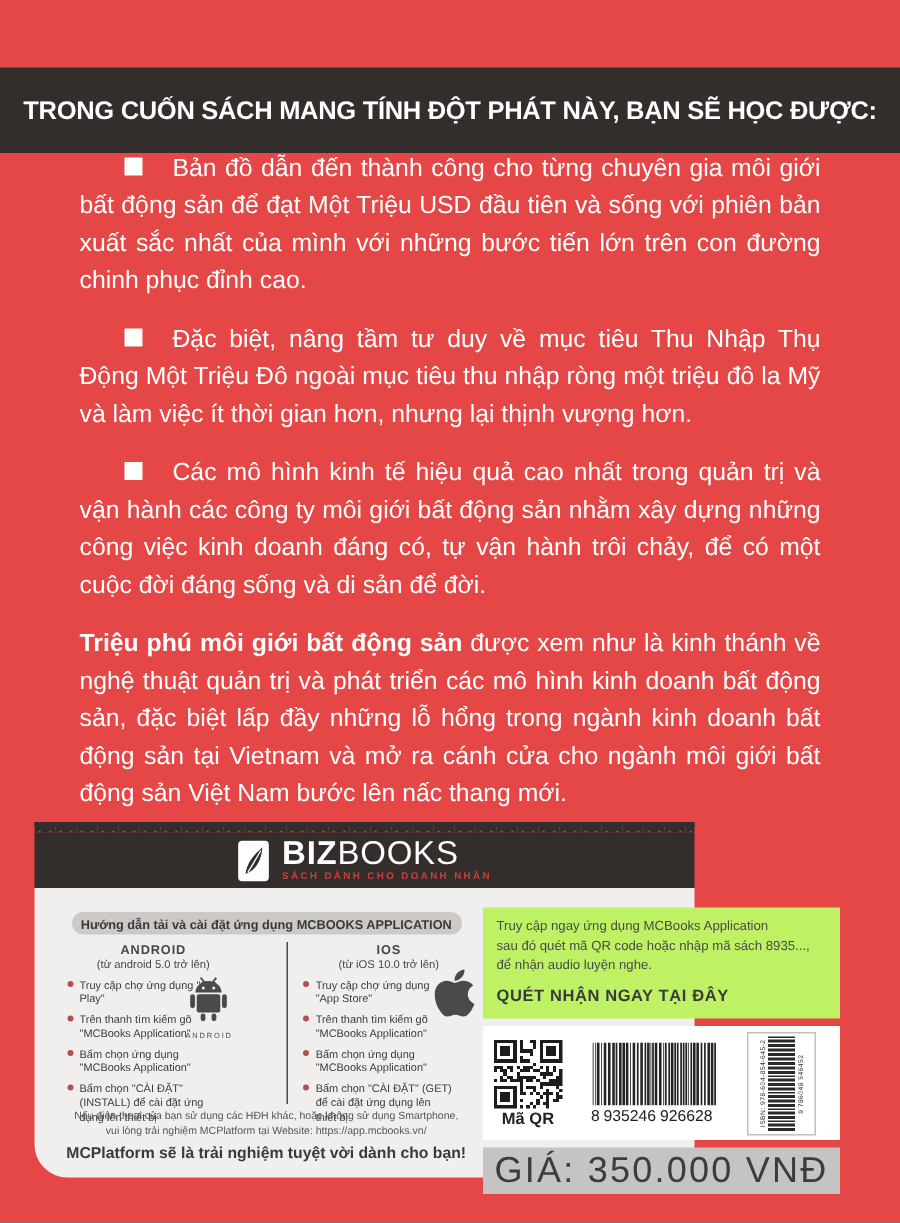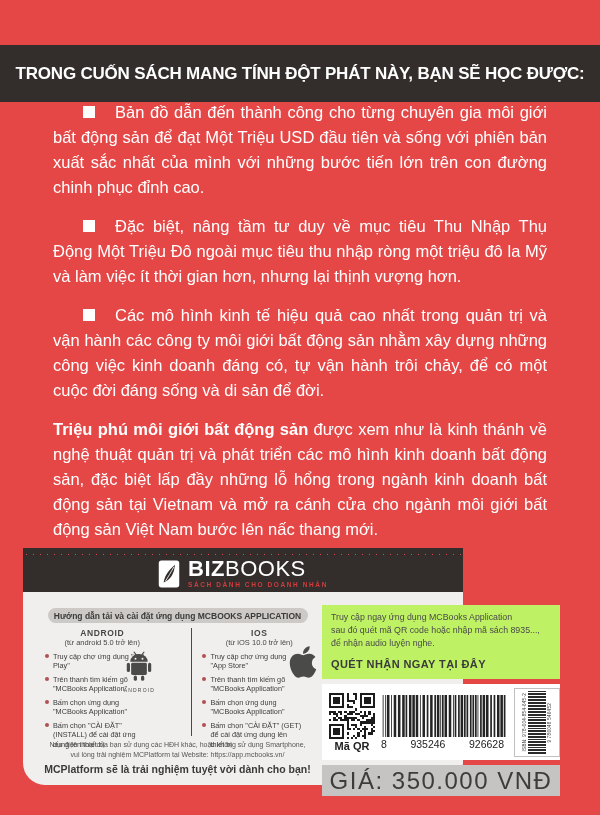--- a/index.html
+++ b/index.html
@@ -96,21 +96,21 @@
   .qr-col { position:absolute; left:299px; top:13px; width:238px; }
   .info-box {
     background:#bef264; padding:6px 7px 7px 9px;
     font-size:8.8px; color:#4a4a4a; line-height:1.5;
   }
   .info-box .cta {
     font-size:11px; font-weight:bold; color:#3a3a3a; letter-spacing:0.4px; margin-top:5px;
   }
   .code-box {
     margin-top:5px; background:#ffffff; height:76px;
-    display:flex; align-items:stretch; gap:6px; padding:4px 0 3px 7px;
+    display:flex; align-items:stretch; gap:19px; padding:4px 16px 3px 7px;
   }
   .qr-block { display:flex; flex-direction:column; align-items:center; justify-content:center; }
   #qr-svg { width:46px; height:46px; }
   #qr-svg rect { fill:#1c1c1c; }
   .qr-label { font-size:11px; font-weight:bold; color:#222; margin-top:1px; }
   .ean-block { flex:1; display:flex; flex-direction:column; justify-content:center; }
   #ean-svg { width:100%; height:42px; }
   #ean-svg rect { fill:#242424; }
   .ean-digits {
     display:flex; justify-content:space-between; padding:0 4px 0 0;

